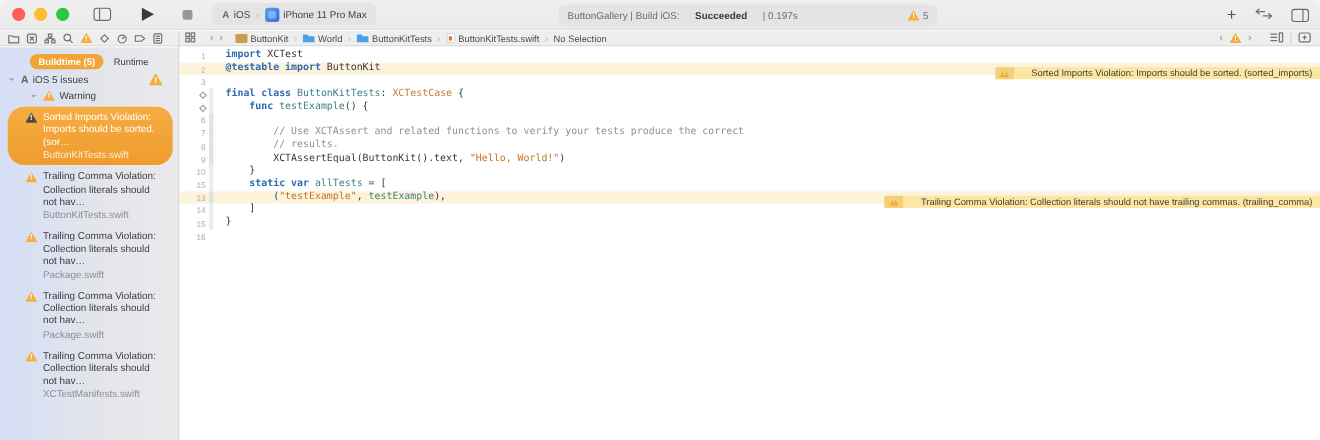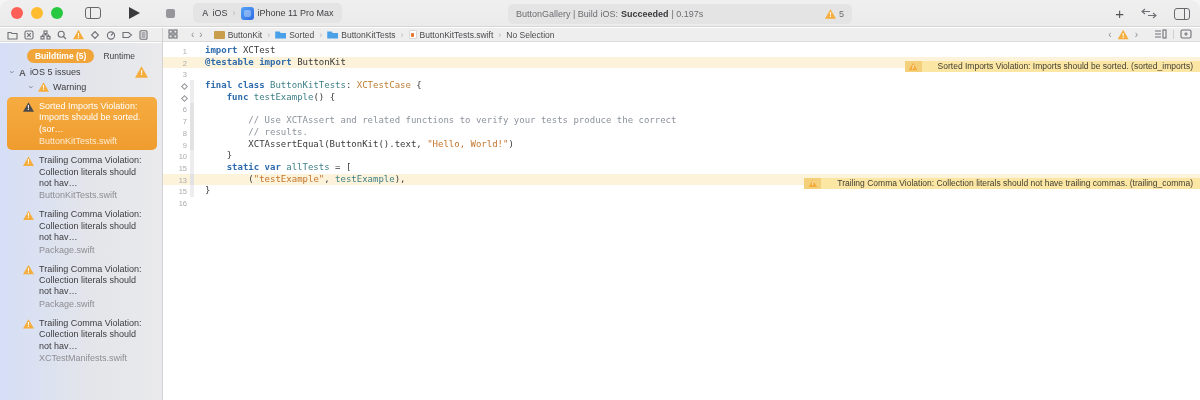--- a/index.html
+++ b/index.html
@@ -18,21 +18,21 @@
   .paneicon.left::after{left:4px}.paneicon.right::after{right:4px}
   .play{width:0;height:0;border-left:11px solid #3A3A3D;border-top:6.5px solid transparent;border-bottom:6.5px solid transparent;}
   .stopbtn{width:9px;height:9px;background:#96969B;border-radius:2px;}
   .pill{background:#E5E4E5;border-radius:5px;height:20px;display:flex;align-items:center;font-size:9px;color:#3E3E41;}
   .scheme{margin-left:18px;padding:0 9px;gap:4px;}
   .appA{font-size:9px;font-weight:bold;color:#6A6A6F;}
   .crumbsep{color:#B4B4B8;font-size:9px;padding:0 1px;}
   .appicon{width:13px;height:13px;border-radius:3px;background:linear-gradient(135deg,#57A5F8,#2D6BE4);position:relative;}
   .appicon::after{content:"";position:absolute;inset:3px;border-radius:2px;background:rgba(255,255,255,.35);}
   .status{position:absolute;left:508px;top:4px;width:344px;justify-content:flex-start;padding:0 8px;color:#6C6C70;}
-  .status b{color:#39393C;margin:0 3px;}
+  .status b{color:#39393C;margin:0 14px;}
   .statwarn{margin-left:auto;display:flex;align-items:center;gap:3px;color:#6C6C70;}
   .tbright{position:absolute;right:10px;top:0;height:27px;display:flex;align-items:center;gap:17px;color:#5F5F64;}
   .plus{font-size:15px;font-weight:400;line-height:1;color:#535357;}
 
   
   .tri{display:inline-block;position:relative;background:#F5AE3D;clip-path:polygon(50% 3%,100% 97%,0 97%);flex:0 0 auto;}
   .tri::after{content:"!";position:absolute;left:50%;top:50%;transform:translate(-50%,-44%);color:#fff;font-weight:bold;}
   .t8{width:9px;height:8px}.t8::after{font-size:6px}
   .t10{width:11px;height:10px}.t10::after{font-size:7px}
   .t12{width:13px;height:12px}.t12::after{font-size:8px}
@@ -57,23 +57,23 @@
   .navigator{position:absolute;top:43px;left:0;width:162px;bottom:0;
     background:linear-gradient(90deg,#D5DEF6 0%,#E3E5EA 55%,#EAEAEC 100%);font-size:9px;color:#3C3C3F;}
   .vline{position:absolute;top:28px;bottom:0;left:162px;width:1px;background:#D3D3D5;z-index:5;}
   .tabsrow{display:flex;align-items:center;justify-content:center;gap:9px;padding-top:5px;height:20px;}
   .btpill{background:#F1A438;color:#fff;font-weight:bold;font-size:8.5px;padding:2px 8px;border-radius:8px;}
   .runtab{font-size:8.5px;color:#3E3E41;}
   .trow{display:flex;align-items:center;gap:4px;padding-left:8px;height:14px;margin-top:2px;}
   .disc{display:inline-block;color:#77777C;font-size:9px;transform:rotate(90deg);width:7px;text-align:center;flex:0 0 7px;}
   .aicon{font-weight:bold;color:#5E5E63;font-size:9.5px;}
   .rootbadge{margin-left:auto;margin-right:14px;}
-  .trow.grp{padding-left:4px;margin-top:1px;margin-left:23px;}
+  .trow.grp{padding-left:28px;margin-top:1px;}
   #issues{margin-top:3px;}
-  .issue{display:flex;gap:5px;padding:4px 4px 3px 16px;margin:0 5px 1px 7px;border-radius:5px;}
+  .issue{display:flex;gap:5px;padding:4px 4px 3px 16px;margin:0 5px 1px 7px;border-radius:15px;}
   .issue .tri{margin-top:1px;}
   .imsg{width:106px;line-height:11.4px;display:-webkit-box;-webkit-line-clamp:3;-webkit-box-orient:vertical;overflow:hidden;color:#3C3C3F;}
   .ifile{margin-top:1px;color:#8E8E93;line-height:11px;}
   .issue.sel{background:linear-gradient(#F6AC41,#EF9C2E);}
   .issue.sel .imsg{color:#fff;}
   .issue.sel .ifile{color:#FDEBD2;}
 
   
   .editor{position:absolute;top:43px;left:163px;right:0;bottom:0;background:#fff;padding-top:2px;}
   .crow{display:flex;align-items:stretch;height:11.7px;line-height:11.7px;position:relative;
@@ -207,21 +207,21 @@
       <span class="chev" style="margin-left:8px">‹</span>
       <span class="chev">›</span>
       <span id="crumbs">
           <span class="cr-item">
             <span class="ic-package"></span>
             <span>ButtonKit</span>
           </span>
           <span class="crumbsep">›</span>
           <span class="cr-item">
             <span class="ic-folder"></span>
-            <span>Sorted</span>
+            <span>World</span>
           </span>
           <span class="crumbsep">›</span>
           <span class="cr-item">
             <span class="ic-folder"></span>
             <span>ButtonKitTests</span>
           </span>
           <span class="crumbsep">›</span>
           <span class="cr-item">
             <span class="ic-swift"></span>
             <span>ButtonKitTests.swift</span>
@@ -317,18 +317,19 @@
         <div class="crow"><span class="gut">3</span><span class="rib r0"></span><span class="cl"></span></div>
         <div class="crow"><span class="gut"><i class="dia"></i></span><span class="rib r1"></span><span class="cl"><span class="tk-k">final class </span><span class="tk-d">ButtonKitTests</span><span class="tk-p">: </span><span class="tk-y">XCTestCase</span><span class="tk-p"> {</span></span></div>
         <div class="crow"><span class="gut"><i class="dia"></i></span><span class="rib r1"></span><span class="cl"><span class="tk-k">    func </span><span class="tk-d">testExample</span><span class="tk-p">() {</span></span></div>
         <div class="crow"><span class="gut">6</span><span class="rib r2"></span></div>
         <div class="crow"><span class="gut">7</span><span class="rib r2"></span><span class="cl"><span class="tk-c">        // Use XCTAssert and related functions to verify your tests produce the correct</span></span></div>
         <div class="crow"><span class="gut">8</span><span class="rib r2"></span><span class="cl"><span class="tk-c">        // results.</span></span></div>
         <div class="crow"><span class="gut">9</span><span class="rib r2"></span><span class="cl"><span class="tk-p">        XCTAssertEqual(ButtonKit().text, </span><span class="tk-s">"Hello, World!"</span><span class="tk-p">)</span></span></div>
         <div class="crow"><span class="gut">10</span><span class="rib r1"></span><span class="cl"><span class="tk-p">    }</span></span></div>
         <div class="crow"><span class="gut">15</span><span class="rib r1"></span><span class="cl"><span class="tk-k">    static var </span><span class="tk-d">allTests</span><span class="tk-p"> = [</span></span></div>
         <div class="crow hl"><span class="gut">13</span><span class="rib r2"></span><span class="cl"><span class="tk-p">        (</span><span class="tk-s">"testExample"</span><span class="tk-p">, </span><span class="tk-d">testExample</span><span class="tk-p">),</span></span><span class="ann"><span class="chip"><i class="tri t8"></i></span><span>Trailing Comma Violation: Collection literals should not have trailing commas. (trailing_comma)</span></span></div>
+        <div class="crow"><span class="gut">14</span><span class="rib r1"></span><span class="cl"><span class="tk-p">    ]</span></span></div>
         <div class="crow"><span class="gut">15</span><span class="rib r1"></span><span class="cl"><span class="tk-p">}</span></span></div>
         <div class="crow"><span class="gut">16</span><span class="rib r0"></span><span class="cl"></span></div>
       </div>
   </div>
 
 </div>
 
 </body></html>

